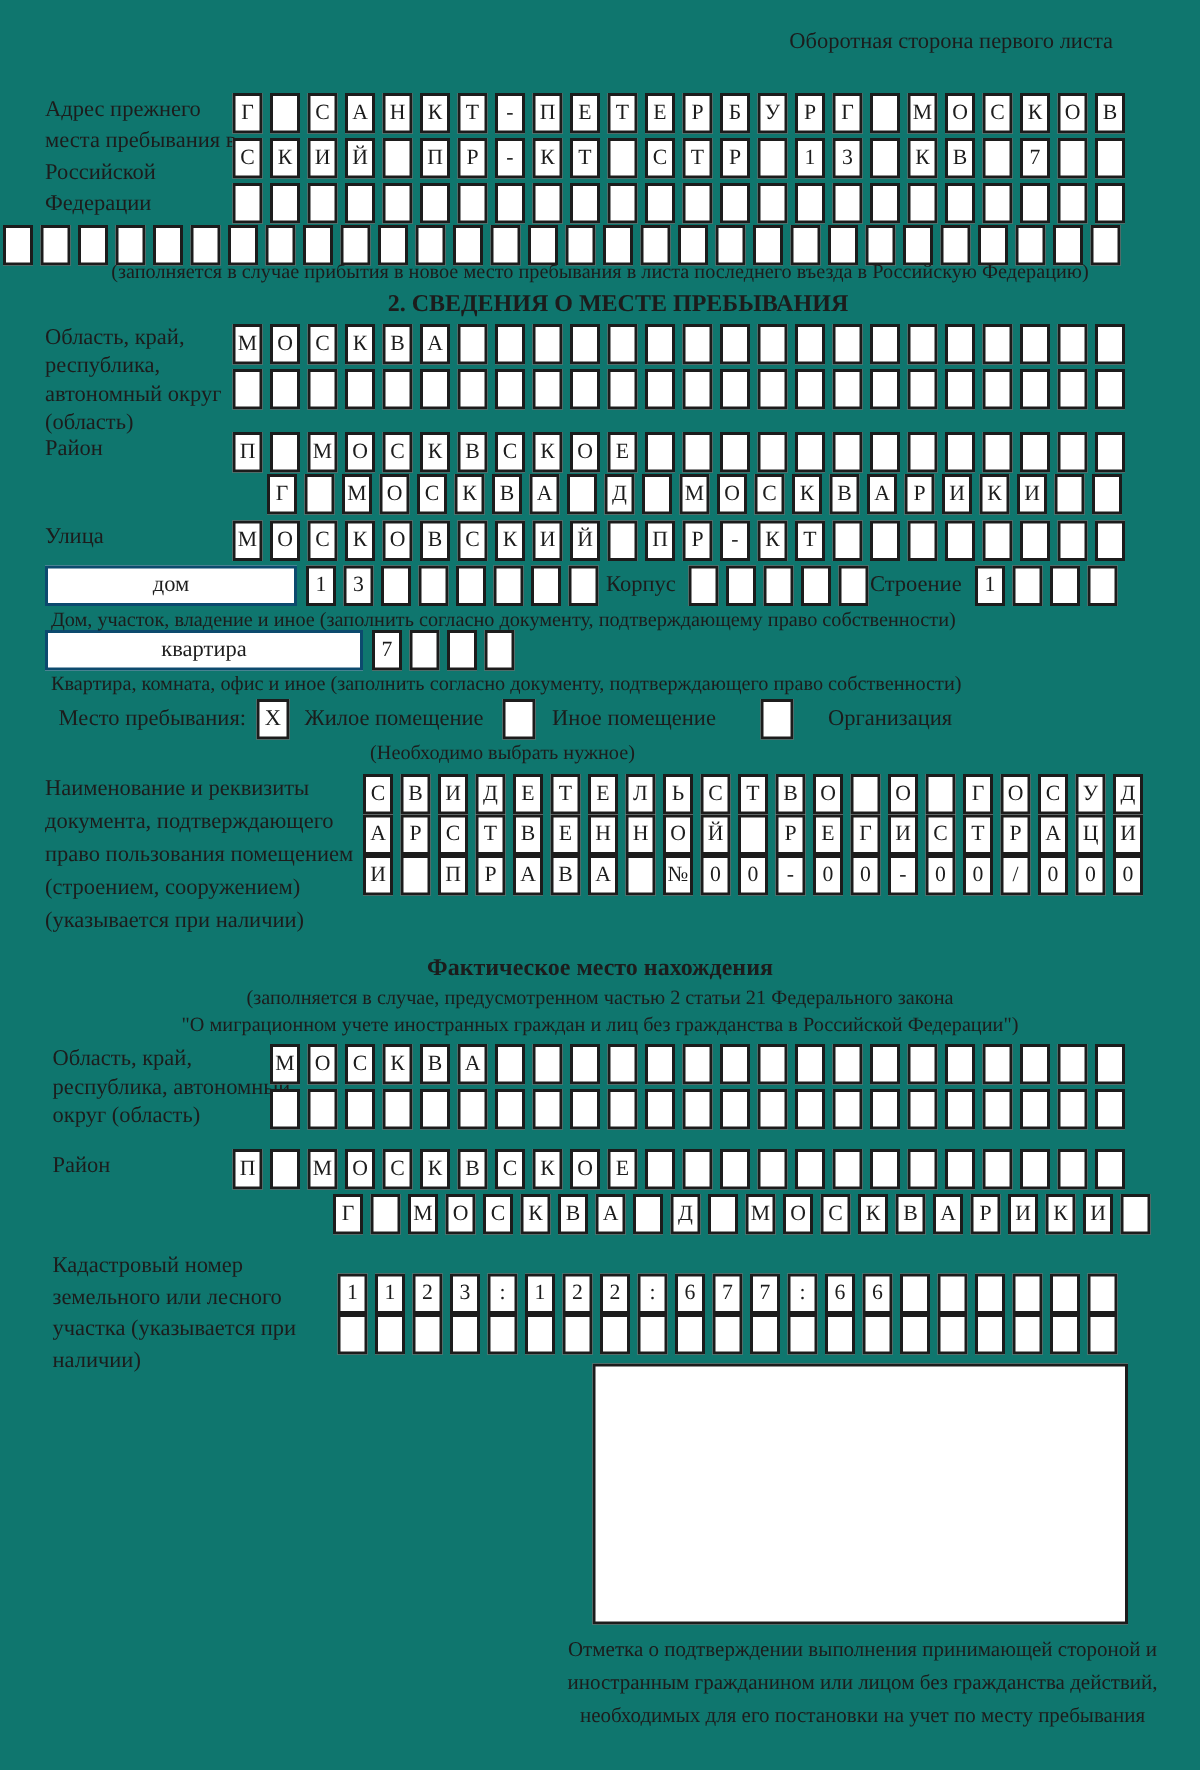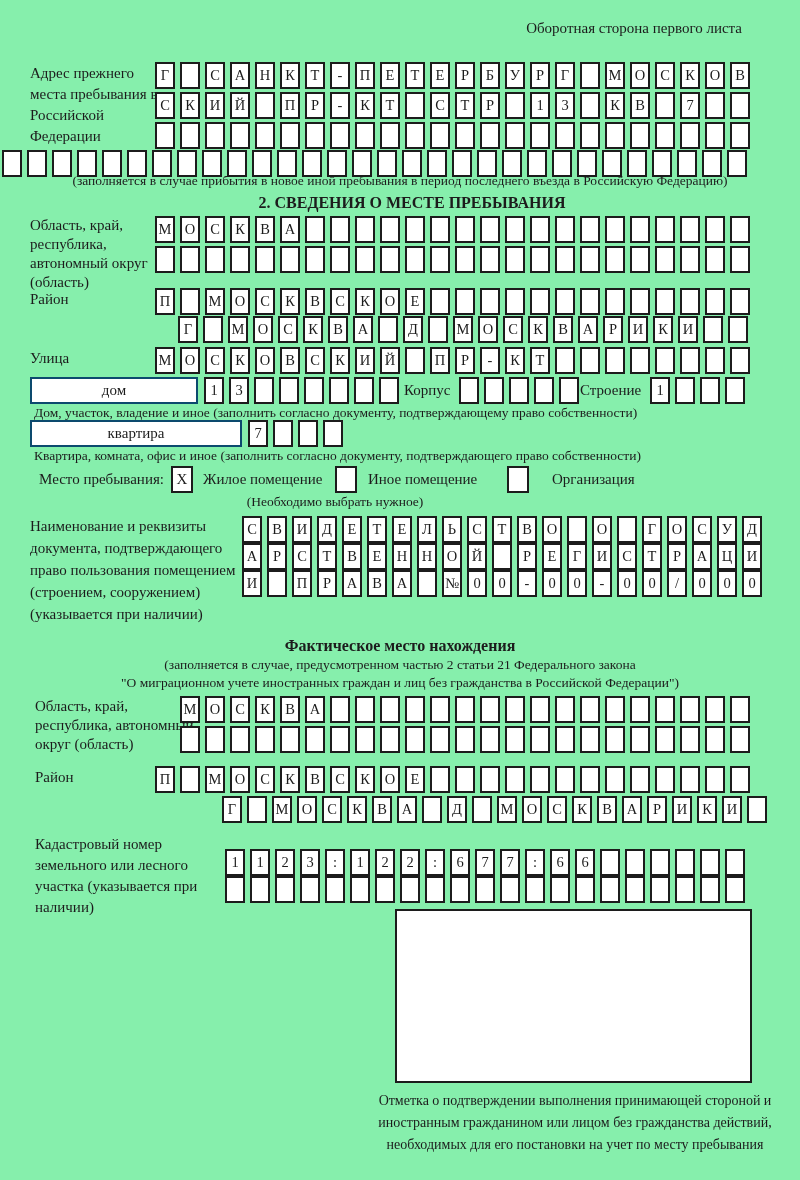--- a/index.html
+++ b/index.html
@@ -1,17 +1,17 @@
 <!DOCTYPE html>
 <html><head>
 <meta charset="utf-8">
 <style>
   *{margin:0;padding:0;box-sizing:border-box}
   html,body{background:#fff}
-  #page{position:relative;width:800px;height:1180px;background:#86efac;color:#1c1c1c;
+  #page{position:relative;width:800px;height:1180px;background:#0f766e;color:#1c1c1c;
         font-family:"Liberation Serif","DejaVu Serif",serif;overflow:hidden}
   .abs{position:absolute}
   .cellrow{position:absolute;display:flex;gap:5px}
   .cell{flex:0 0 20px;width:20px;height:27px;border:2px solid #1c1c1c;display:flex;
         align-items:center;justify-content:center;font-size:14.5px;line-height:1;background:#fff}
   .lbl{font-size:15px;line-height:19px}
   .note{font-size:13.5px;line-height:17px}
   .ttl{font-size:16px;font-weight:bold;text-align:center;width:100%}
   .ctr{text-align:center}
   .wbox{border:2px solid #0c4a6e;height:27px;display:flex;align-items:center;
@@ -131,21 +131,21 @@
       <div class="cell"></div>
       <div class="cell"></div>
       <div class="cell"></div>
       <div class="cell"></div>
       <div class="cell"></div>
       <div class="cell"></div>
       <div class="cell"></div>
       <div class="cell"></div>
       <div class="cell"></div>
     </div>
-  <div class="abs note ctr" style="left:0;top:172px;width:800px">(заполняется в случае прибытия в новое иной пребывания в период последнего въезда в Российскую Федерацию)</div>
+  <div class="abs note ctr" style="left:0;top:172px;width:800px">(заполняется в случае прибытия в новое место пребывания в листа последнего въезда в Российскую Федерацию)</div>
 
   <div class="abs ttl" style="left:12px;top:194px">2. СВЕДЕНИЯ О МЕСТЕ ПРЕБЫВАНИЯ</div>
 
   <div class="abs lbl" style="left:30px;top:216px;width:122px">Область, край, республика, автономный округ (область)</div>
   <div class="cellrow" style="left:155px;top:216px">
       <div class="cell">М</div>
       <div class="cell">О</div>
       <div class="cell">С</div>
       <div class="cell">К</div>
       <div class="cell">В</div>

